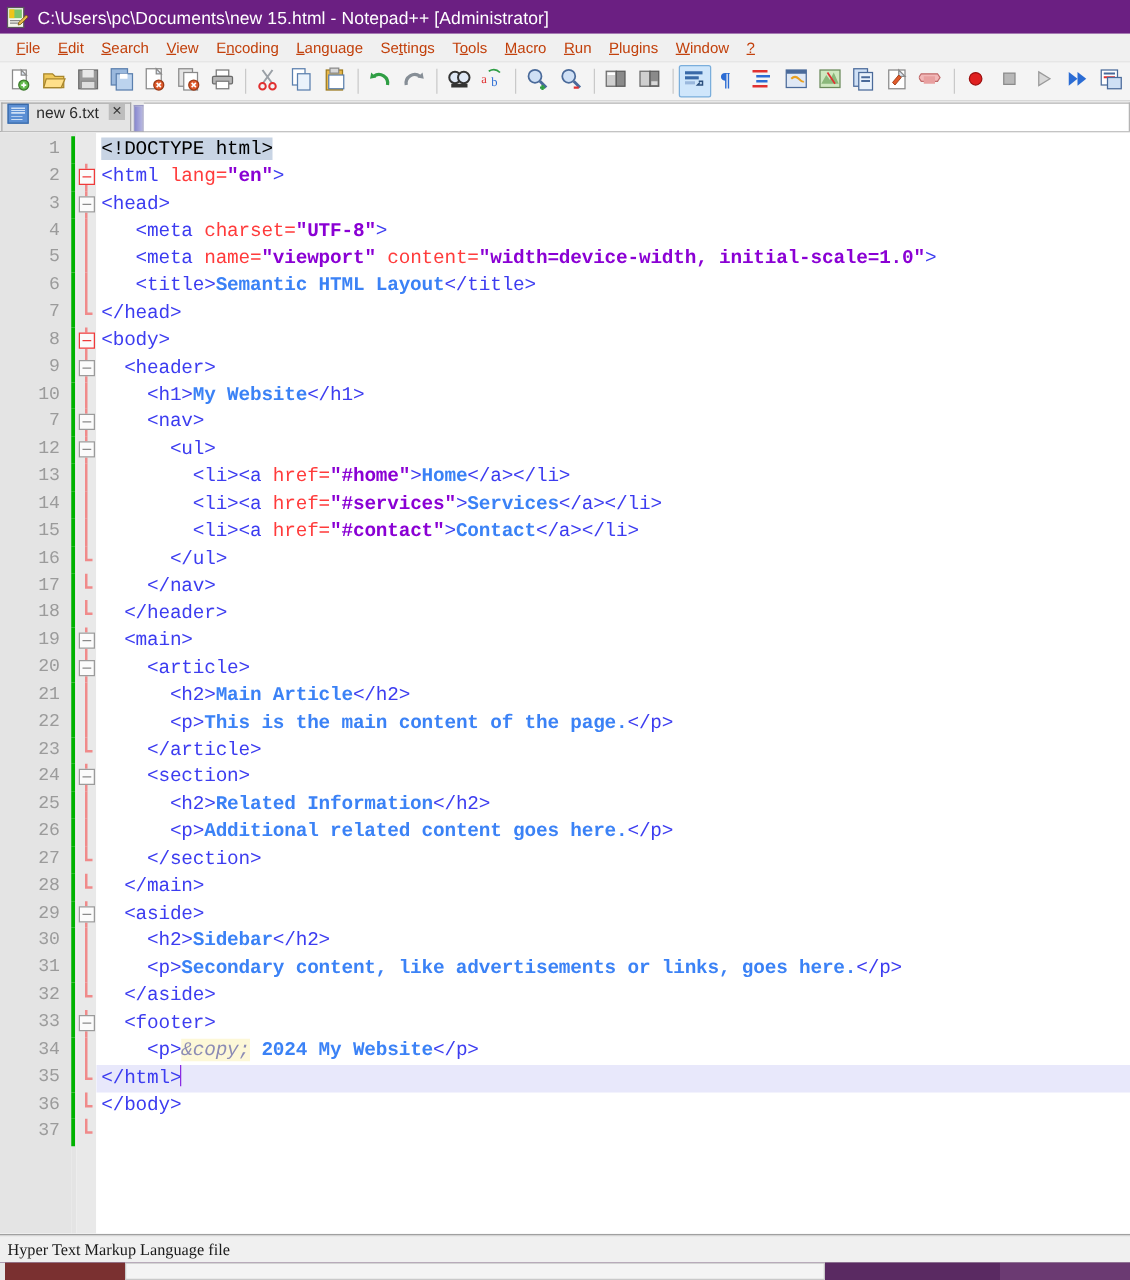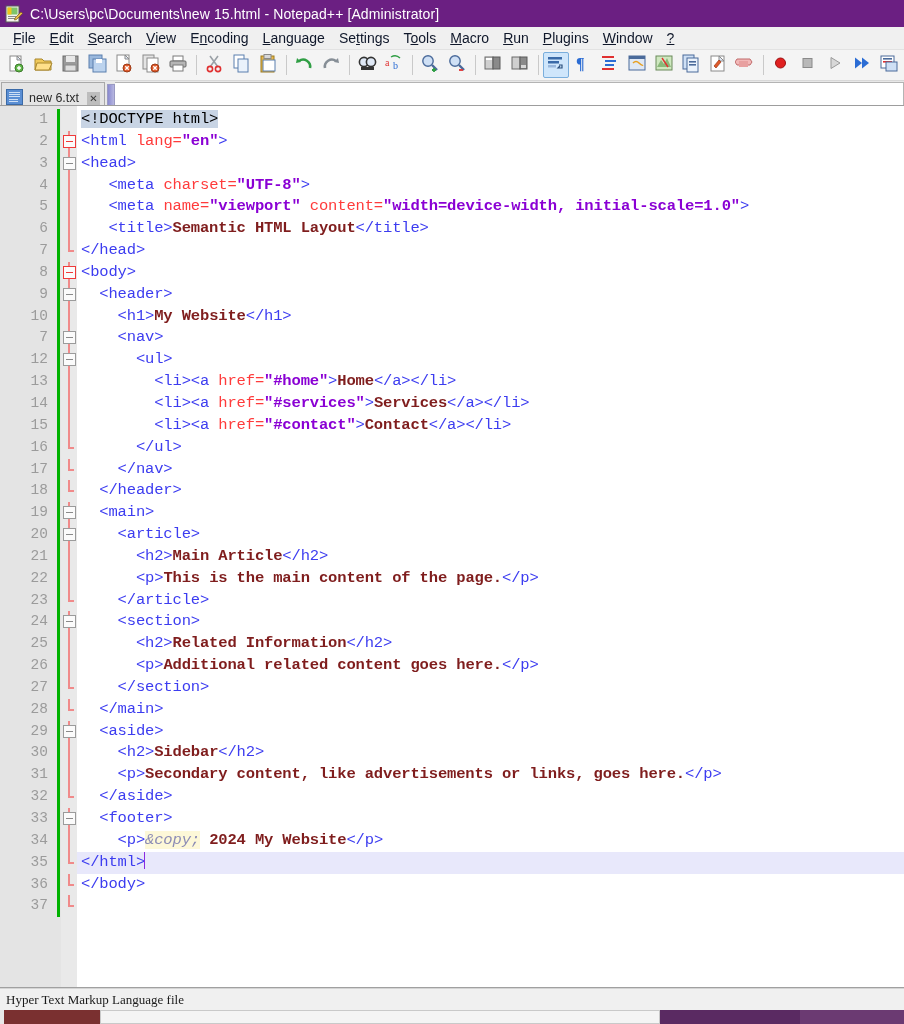--- a/index.html
+++ b/index.html
@@ -51,22 +51,22 @@
   .menubar {
     height: 22px;
     background: #f0f0f0;
     display: flex;
     align-items: center;
     padding-left: 6px;
     flex: 0 0 auto;
     border-bottom: 1px solid #e2e2e2;
   }
   .menu-item {
-    font-size: 14px;
-    color: #0f172a;
+    font-size: 12px;
+    color: #c2410c;
     padding: 1px 7px 2px 7px;
     line-height: 16px;
     white-space: nowrap;
     cursor: default;
     text-align: center;
   }
   .menu-item .u { text-decoration: underline; }
 
   
   .toolbar {
@@ -107,21 +107,21 @@
     background: #e8e8e8;
     display: flex;
     align-items: flex-end;
     flex: 0 0 auto;
     border-bottom: 1px solid #9d9d9d;
     padding-left: 1px;
   }
   .tab {
     height: 22px;
     display: flex;
-    align-items: flex-end;
+    align-items: flex-start;
     padding: 0 4px 0 4px;
     background: #e4e4e4;
     border: 1px solid #a8a8a8;
     border-bottom: none;
     font-size: 12.5px;
     color: #2b2b2b;
     position: relative;
   }
   .tab .tab-icon {
     width: 15px; height: 14px;
@@ -291,21 +291,21 @@
     box-sizing: border-box;
     letter-spacing: -0.15px;
   }
   .code-line.current {
     background: #e8e8fb;
   }
   
   .t-tag      { color: #3c3cf0; }          
   .t-attr     { color: #ff3b3b; }          
   .t-val      { color: #8a00d4; font-weight: bold; }  
-  .t-txt      { color: #7f1d1d; font-weight: bold; }  
+  .t-txt      { color: #3b82f6; font-weight: bold; }  
   .t-ent      { color: #8c8cb5; font-style: italic; background: #fdf8d8; }
   .sel        { background: #c8d4e4; }
   .caret {
     display: inline-block;
     width: 1px;
     height: 17px;
     background: #8a2be2;
     vertical-align: -3px;
     margin-left: -1px;
   }

